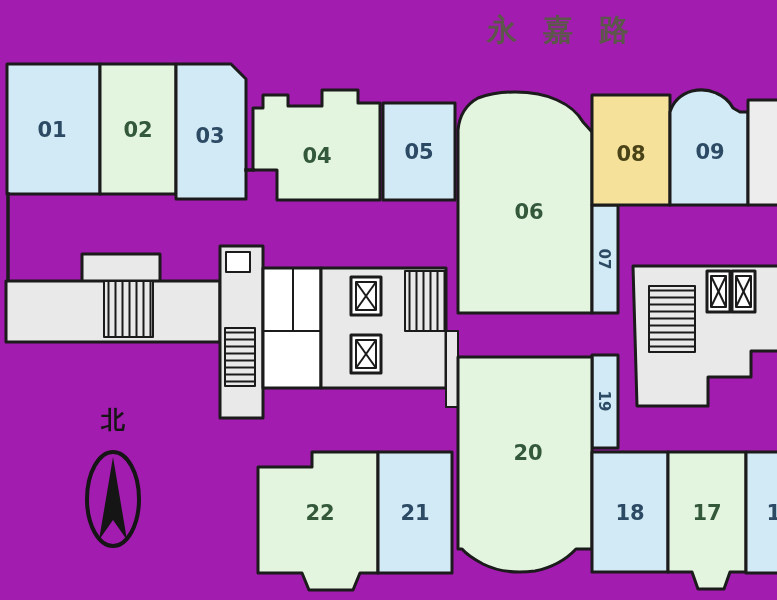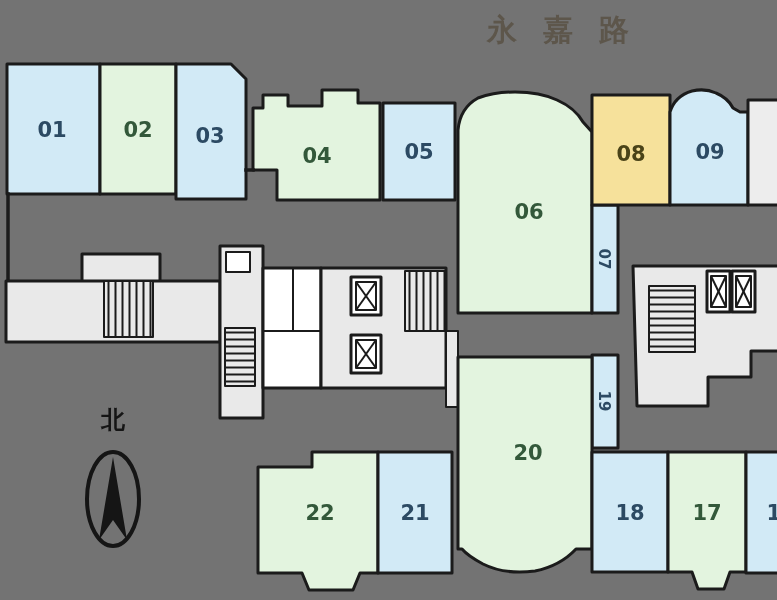--- a/index.html
+++ b/index.html
@@ -1,16 +1,16 @@
 <!DOCTYPE html>
 <html><head>
 <meta charset="utf-8">
 <style>
   html,body{margin:0;padding:0;background:#fff;}
-  #plan-wrap{position:relative;width:777px;height:600px;background:#737373;overflow:hidden;}
+  #plan-wrap{position:relative;width:777px;height:600px;background:#a21caf;overflow:hidden;}
   svg{display:block;overflow:hidden;}
   text{font-family:"DejaVu Sans","Liberation Sans",sans-serif;font-weight:bold;}
   .room-blue{fill:#d2eaf6;}
   .room-green{fill:#e3f4df;}
   .room-yellow{fill:#f6e19b;}
   .room-gray{fill:#ededed;}
   .gray{fill:#e9e9e9;}
   .white{fill:#ffffff;}
   .wall{stroke:#1b1b1b;stroke-width:3;stroke-linejoin:round;}
   .wall-thin{stroke:#1b1b1b;stroke-width:2;stroke-linejoin:round;}

